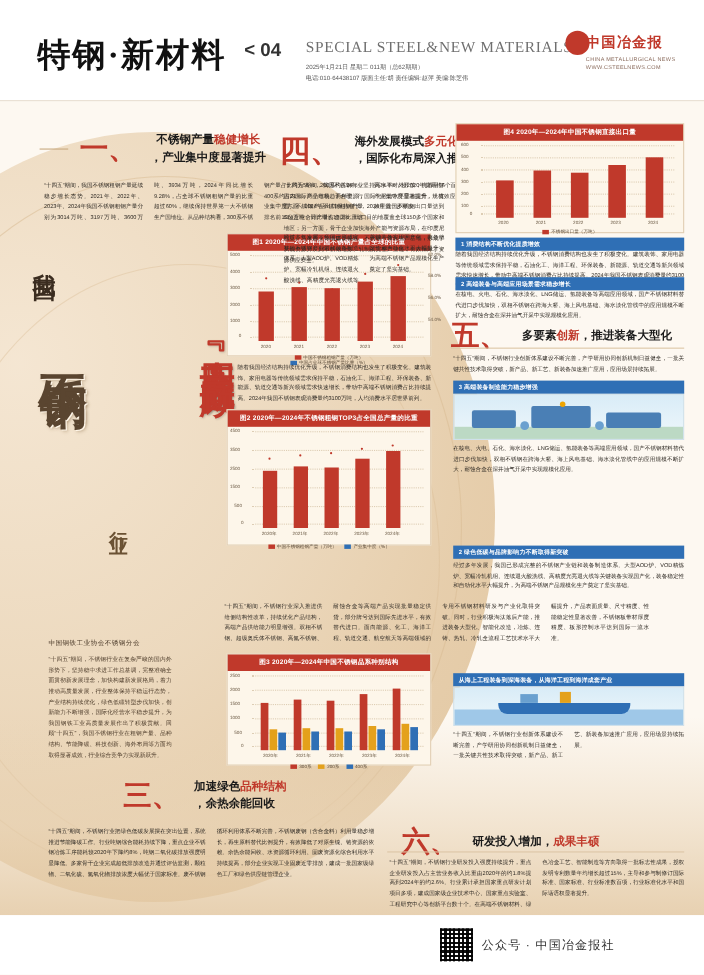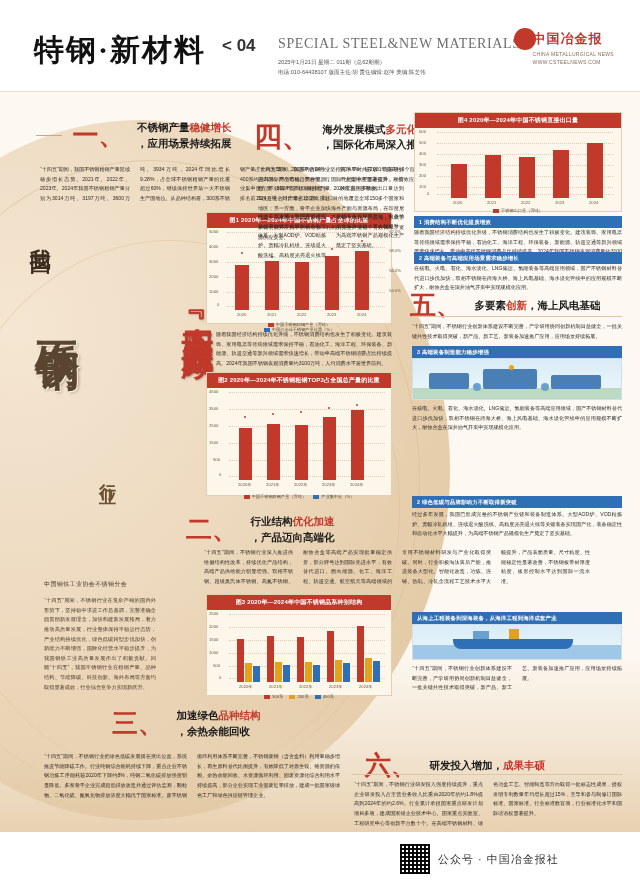--- a/index.html
+++ b/index.html
@@ -230,21 +230,21 @@
   </div>
   <div class="hero-red">『十四五』成就回顾</div>
   <div class="hero-byline">中国钢铁工业协会不锈钢分会</div>
   <div class="hero-body">“十四五”期间，不锈钢行业在复杂严峻的国内外形势下，坚持稳中求进工作总基调，完整准确全面贯彻新发展理念，加快构建新发展格局，着力推动高质量发展，行业整体保持平稳运行态势，产业结构持续优化，绿色低碳转型步伐加快，创新能力不断增强，国际化经营水平稳步提升，为我国钢铁工业高质量发展作出了积极贡献。回顾“十四五”，我国不锈钢行业在粗钢产量、品种结构、节能降碳、科技创新、海外布局等方面均取得显著成效，行业综合竞争力实现新跃升。</div>
 
   <div class="sec" style="left:36px;top:118px;text-align:center;">
     <span class="rule"></span>
     <span class="num">一、</span>
     <span class="head">
       <span>不锈钢产量</span><em>稳健增长</em><br>
-      <span>，应用场景持续拓展</span>
+      <span>，产业集中度显著提升</span>
     </span>
   </div>
   <div class="body-txt col2" style="left:40px;top:165px;width:190px;height:48px;">“十四五”期间，我国不锈钢粗钢产量延续稳步增长态势。2021年、2022年、2023年、2024年我国不锈钢粗钢产量分别为3014万吨、3197万吨、3600万吨、3934万吨，2024年同比增长9.28%，占全球不锈钢粗钢产量的比重超过60%，继续保持世界第一大不锈钢生产国地位。从品种结构看，300系不锈钢产量占比约为55%，200系约占24%，400系约占21%，产品结构趋于合理。行业集中度方面，2024年不锈钢粗钢产量排名前10位企业合计产量占全国比重达到74.6%，较2020年提高约6个百分点，产业集中度显著提升，规模效应和协同效应进一步释放。</div>
 
   <div class="chart" style="left:206px;top:212px;width:186px;height:112px;">
     <div class="ttl">图1 2020年—2024年中国不锈钢产量占全球的比重</div>
     <div class="plot" style="height:78px;margin:4px 6px 0 20px;position:relative;">
       <div class="gridline" style="top:0;"></div>
       <div class="gridline" style="top:15px;"></div>
       <div class="gridline" style="top:30px;"></div>
@@ -316,27 +316,20 @@
       <div class="axis-lbl" style="left:65px;top:90px;">2022年</div>
       <div class="axis-lbl" style="left:93px;top:90px;">2023年</div>
       <div class="axis-lbl" style="left:121px;top:90px;">2024年</div>
     </div>
     <div class="legend" style="margin-top:12px;">
       <span><i style="background:#c0392b;"></i><span>中国不锈钢粗钢产量（万吨）</span></span>
       <span style="margin-left:6px;"><i style="background:#2f6fb5;"></i><span>产业集中度（%）</span></span>
     </div>
   </div>
 
-  <div class="sec" style="left:186px;top:512px;">
-    <span class="num">二、</span>
-    <span class="head">
-      <span>行业结构</span><em>优化加速</em><br>
-      <span>，产品迈向高端化</span>
-    </span>
-  </div>
   <div class="body-txt col2" style="left:204px;top:548px;width:188px;height:40px;">“十四五”期间，不锈钢行业深入推进供给侧结构性改革，持续优化产品结构，高端产品供给能力明显增强。双相不锈钢、超级奥氏体不锈钢、高氮不锈钢、耐蚀合金等高端产品实现批量稳定供货，部分牌号达到国际先进水平，有效替代进口。面向能源、化工、海洋工程、轨道交通、航空航天等高端领域的专用不锈钢材料研发与产业化取得突破。同时，行业积极淘汰落后产能，推进装备大型化、智能化改造，冶炼、连铸、热轧、冷轧全流程工艺技术水平大幅提升，产品表面质量、尺寸精度、性能稳定性显著改善，不锈钢板带材厚度精度、板形控制水平达到国际一流水准。</div>
 
   <div class="chart" style="left:206px;top:594px;width:186px;height:102px;">
     <div class="ttl">图3 2020年—2024年中国不锈钢品系种别结构</div>
     <div class="plot" style="height:68px;margin:4px 6px 0 22px;position:relative;">
       <div class="gridline" style="top:0;"></div>
       <div class="gridline" style="top:13px;"></div>
       <div class="gridline" style="top:26px;"></div>
       <div class="gridline" style="top:39px;"></div>
       <div class="gridline" style="top:52px;"></div>
@@ -430,21 +423,21 @@
   <div class="body-txt" style="left:414px;top:228px;width:208px;height:22px;">随着我国经济结构持续优化升级，不锈钢消费结构也发生了积极变化。建筑装饰、家用电器等传统领域需求保持平稳，石油化工、海洋工程、环保装备、新能源、轨道交通等新兴领域需求快速增长，带动中高端不锈钢消费占比持续提高。2024年我国不锈钢表观消费量约3100万吨，人均消费水平居世界前列。</div>
 
   <div class="pill" style="left:414px;top:252px;width:208px;">2 高端装备与高端应用场景需求稳步增长</div>
   <div class="body-txt" style="left:414px;top:264px;width:208px;height:22px;">在核电、火电、石化、海水淡化、LNG储运、氢能装备等高端应用领域，国产不锈钢材料替代进口步伐加快，双相不锈钢在跨海大桥、海上风电基础、海水淡化管线中的应用规模不断扩大，耐蚀合金在深井油气开采中实现规模化应用。</div>
 
   <div class="body-txt col2" style="left:258px;top:212px;width:146px;height:56px;">经过多年发展，我国已形成完整的不锈钢产业链和装备制造体系。大型AOD炉、VOD精炼炉、宽幅冷轧机组、连续退火酸洗线、高精度光亮退火线等关键装备实现国产化，装备稳定性和自动化水平大幅提升，为高端不锈钢产品规模化生产奠定了坚实基础。</div>
 
   <div class="sec" style="left:410px;top:288px;">
     <span class="num" style="font-size:26px;">五、</span>
     <span class="head">
-      <span>多要素</span><em>创新</em><span>，海上风电基础</span>
+      <span>多要素</span><em>创新</em><span>，推进装备大型化</span>
     </span>
   </div>
   <div class="hline" style="left:410px;top:316px;width:212px;"></div>
   <div class="body-txt" style="left:412px;top:322px;width:210px;height:18px;">“十四五”期间，不锈钢行业创新体系建设不断完善，产学研用协同创新机制日益健全，一批关键共性技术取得突破，新产品、新工艺、新装备加速推广应用，应用场景持续拓展。</div>
 
   <div class="pill" style="left:412px;top:346px;width:210px;">3 高端装备制造能力稳步增强</div>
 
   <div class="illus" style="left:412px;top:358px;width:210px;height:42px;">
     <div class="ground"></div>
     <div class="mach" style="left:16px;top:14px;width:40px;height:16px;"></div>

